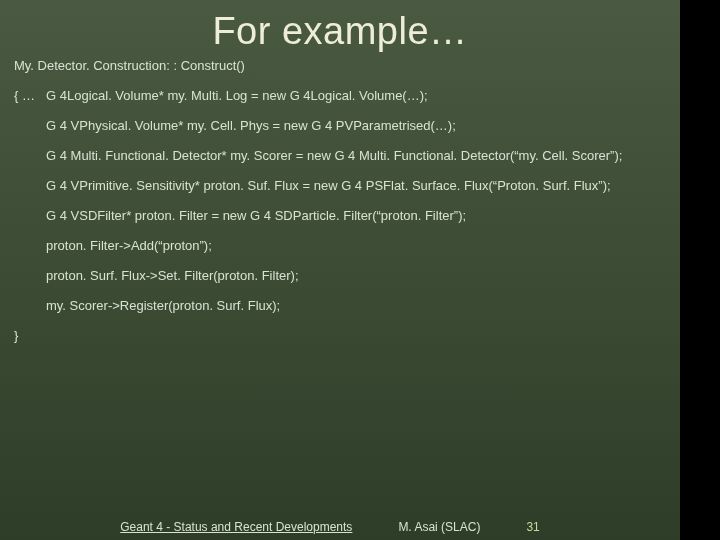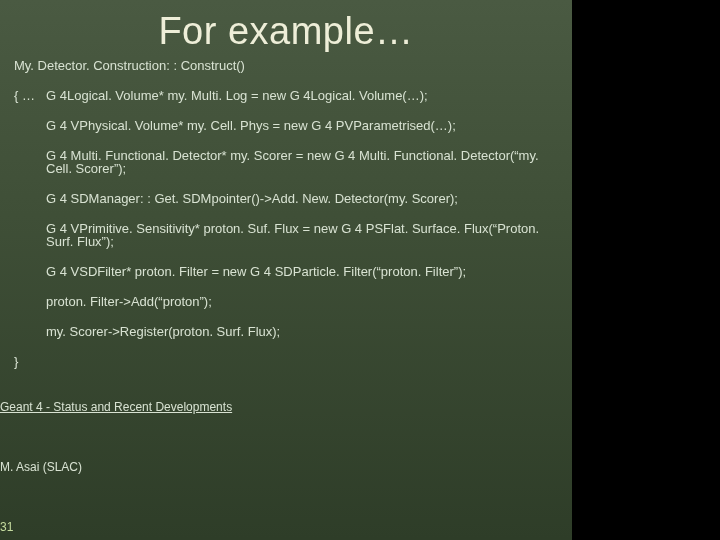--- a/index.html
+++ b/index.html
@@ -4,21 +4,21 @@
 <style>
   html, body {
     margin: 0;
     padding: 0;
     width: 720px;
     height: 540px;
     overflow: hidden;
     background: #000;
   }
   .slide {
-    width: 572px;
+    width: 680px;
     height: 540px;
     background: linear-gradient(180deg, #4a5a42 0%, #3f4f37 40%, #2e3d28 100%);
     position: relative;
     font-family: "Trebuchet MS", "Tahoma", sans-serif;
     box-sizing: border-box;
   }
   .title {
     text-align: center;
     font-size: 38px;
     color: #eeeed8;
@@ -57,21 +57,20 @@
     bottom: 6px;
     left: 0;
     right: 0;
     display: flex;
     justify-content: center;
     align-items: baseline;
     gap: 46px;
     color: #d8e2d2;
     font-size: 12px;
     padding-right: 20px;
-    flex-direction: column;
   }
   .footer .ftitle {
     text-decoration: underline;
   }
   .footer .fauthor {
   }
   .footer .fnum {
     margin-left: 0;
     color: #c6dc9f;
   }
@@ -94,39 +93,39 @@
     </div>
 
     <div class="row ind">
       <span class="line">G 4 VPhysical. Volume* my. Cell. Phys = new G 4 PVParametrised(…);</span>
     </div>
 
     <div class="row ind">
       <span class="line">G 4 Multi. Functional. Detector* my. Scorer = new G 4 Multi. Functional. Detector(“my. Cell. Scorer”);</span>
     </div>
 
-    <div class="row ind">
-      <span class="line">G 4 SDManager: : Get. SDMpointer()-&gt;Add. New. Detector(my. Scorer);</span>
-    </div>
 
 
 
 
     <div class="row ind">
       <span class="line">G 4 VPrimitive. Sensitivity* proton. Suf. Flux = new G 4 PSFlat. Surface. Flux(“Proton. Surf. Flux”);</span>
     </div>
 
     <div class="row ind">
       <span class="line">G 4 VSDFilter* proton. Filter = new G 4 SDParticle. Filter(“proton. Filter”);</span>
     </div>
 
     <div class="row ind">
       <span class="line">proton. Filter-&gt;Add(“proton”);</span>
     </div>
 
+    <div class="row ind">
+      <span class="line">proton. Surf. Flux-&gt;Set. Filter(proton. Filter);</span>
+    </div>
 
     <div class="row ind">
       <span class="line">my. Scorer-&gt;Register(proton. Surf. Flux);</span>
     </div>
 
     <div class="row">
       <span class="line">}</span>
     </div>
 
   </div>

